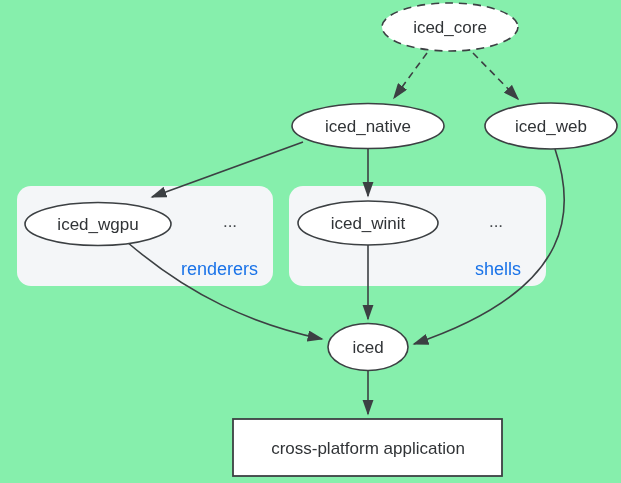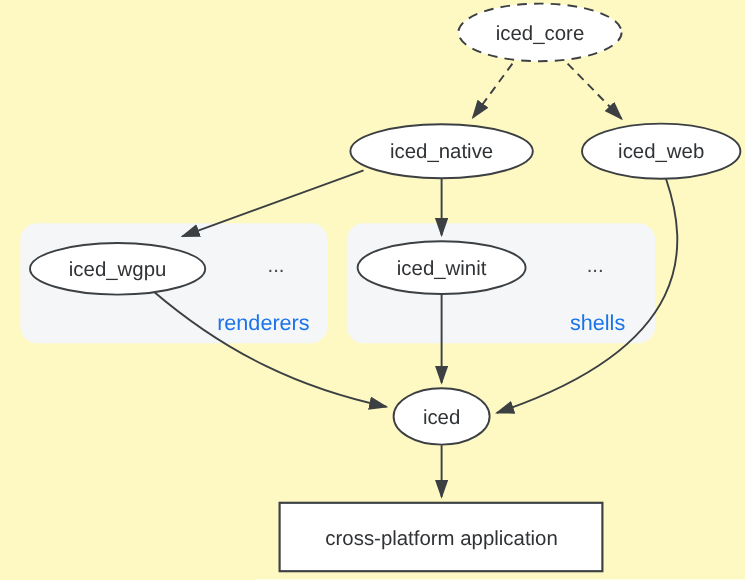--- a/index.html
+++ b/index.html
@@ -4,21 +4,21 @@
 <style>
   html, body {
     margin: 0;
     padding: 0;
     background: #ffffff;
   }
   #stage {
     position: relative;
     width: 621px;
     height: 483px;
-    background: #fef9c3;
+    background: #86efac;
     font-family: "Liberation Sans", sans-serif;
     overflow: hidden;
   }
   svg { display: block; }
   .node-label {
     font-family: "Liberation Sans", sans-serif;
     font-size: 17px;
     fill: #303336;
     text-anchor: middle;
   }

